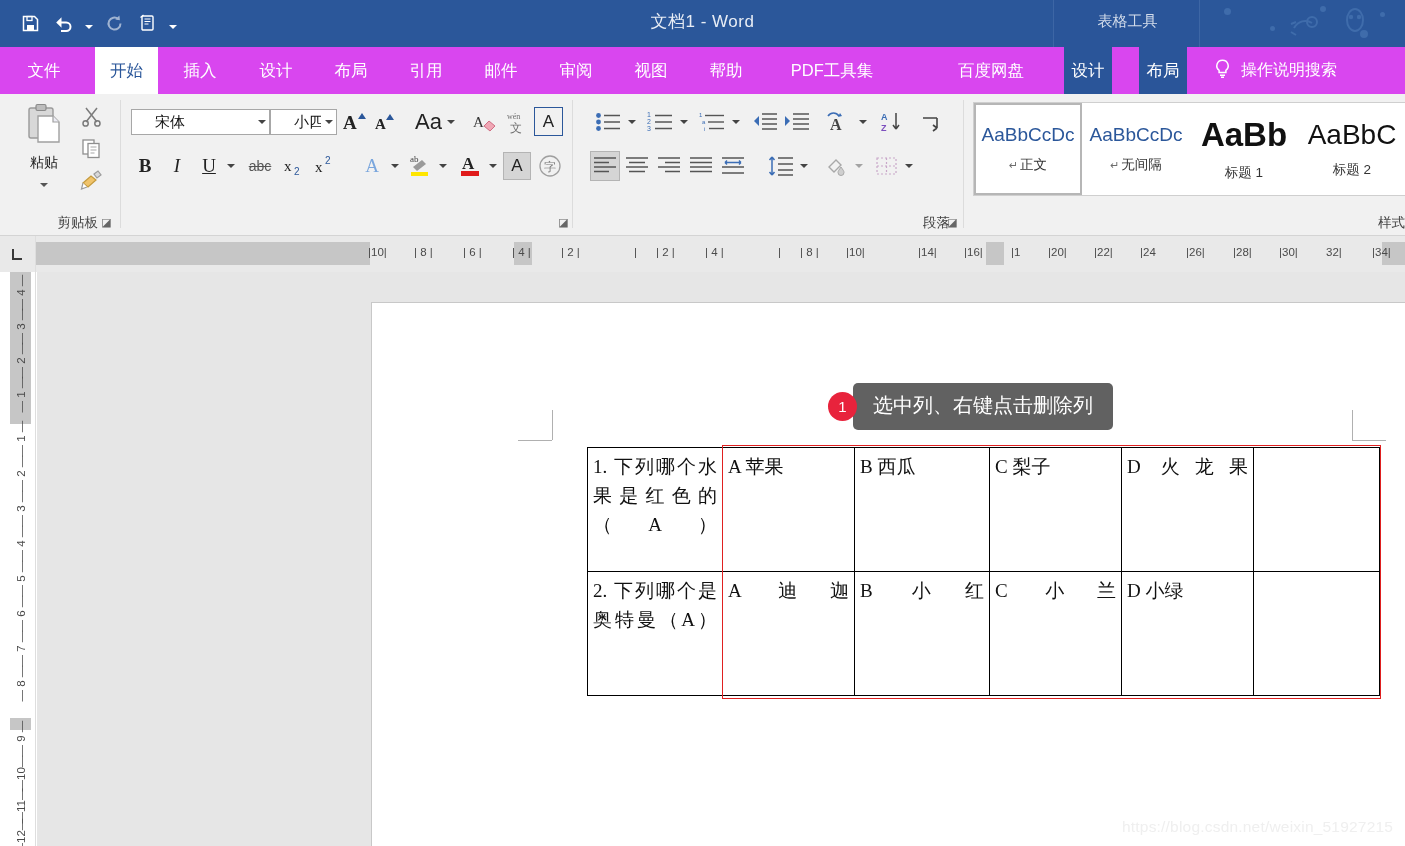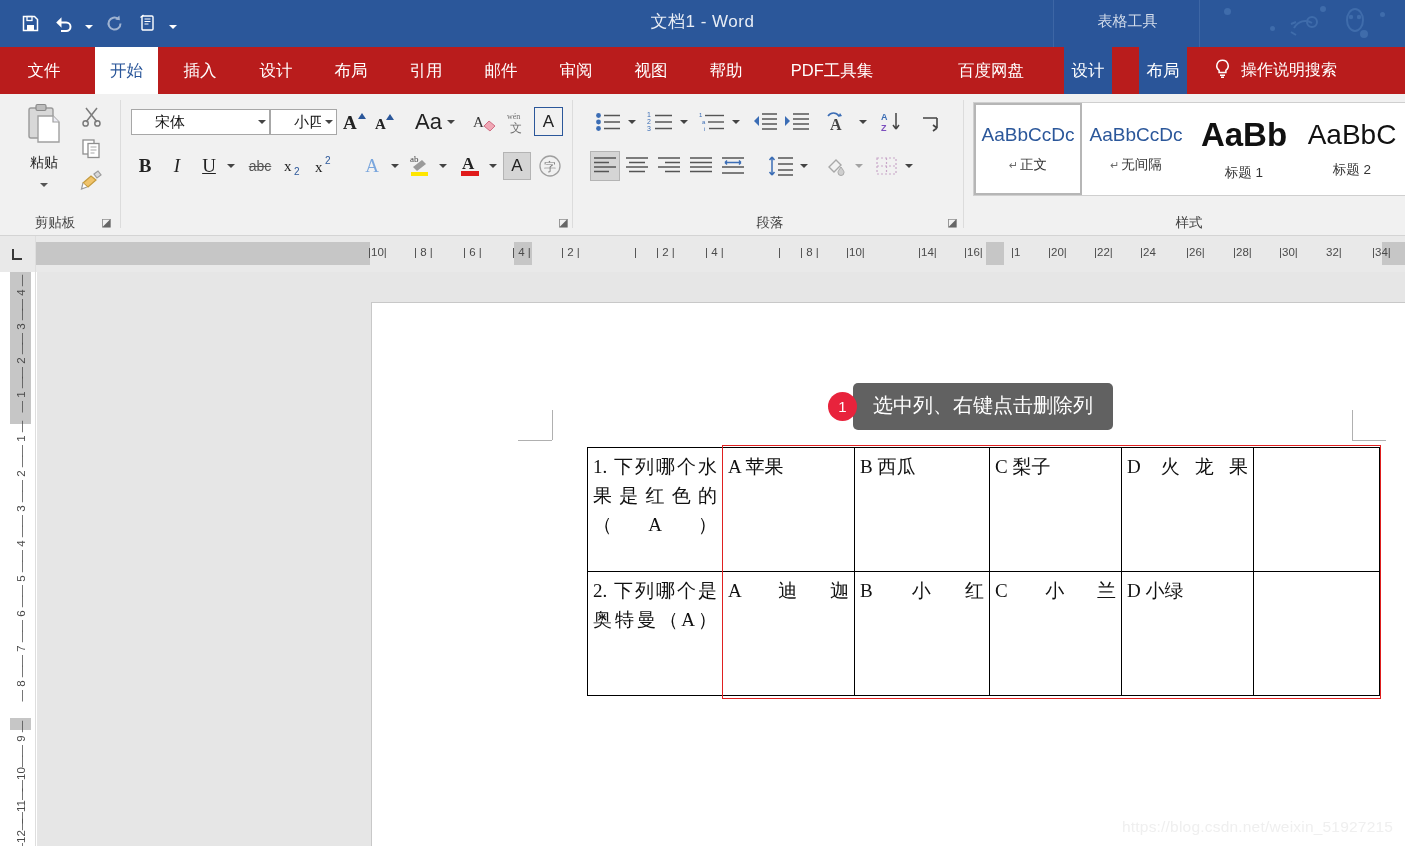--- a/index.html
+++ b/index.html
@@ -43,21 +43,21 @@
   .ctx-tabgroup-label {
     position: absolute; left: 0; top: 12px; width: 147px; text-align: center;
     color: #d2dcea; font-size: 15px;
   }
   .deco { position: absolute; top: 0; right: 0; width: 205px; height: 47px; overflow: hidden; pointer-events: none; }
   .deco .dot { position: absolute; border-radius: 50%; background: #3f6cab; }
 
   
   .tabbar {
     position: absolute; left: 0; top: 47px; width: 1405px; height: 47px;
-    background: #b91c1c;
+    background: #d946ef;
   }
   .tab {
     position: absolute; top: 0; height: 47px;
     display: flex; align-items: center; justify-content: center;
     color: #ffffff; font-size: 16.5px; white-space: nowrap;
     padding: 0 11px;
   }
   .tab.active { background: #ffffff; color: #2b579a; }
   .tab.ctx { background: #2a5599; }
   .tellme {
@@ -68,21 +68,21 @@
     position: absolute; left: 1053px; top: 47px; width: 147px; height: 47px;
     background: #2a5599;
   }
 
   
   .ribbon {
     position: absolute; left: 0; top: 94px; width: 1405px; height: 142px;
     background: #f1f1f1; border-bottom: 1px solid #d4d4d4;
   }
   .grp-label {
-    position: absolute; bottom: 3px; font-size: 13.5px; color: #444; text-align: center;
+    position: absolute; bottom: 3px; font-size: 13.5px; color: #444; text-align: right;
   }
   .grp-sep { position: absolute; top: 6px; width: 1px; height: 128px; background: #dcdcdc; }
   .dlg-launch {
     position: absolute; bottom: 6px; width: 13px; height: 13px;
     color: #666; font-size: 11px; line-height: 13px; text-align: center;
   }
 
   
   .paste-big {
     position: absolute; left: 16px; top: 8px; width: 56px; text-align: center;

